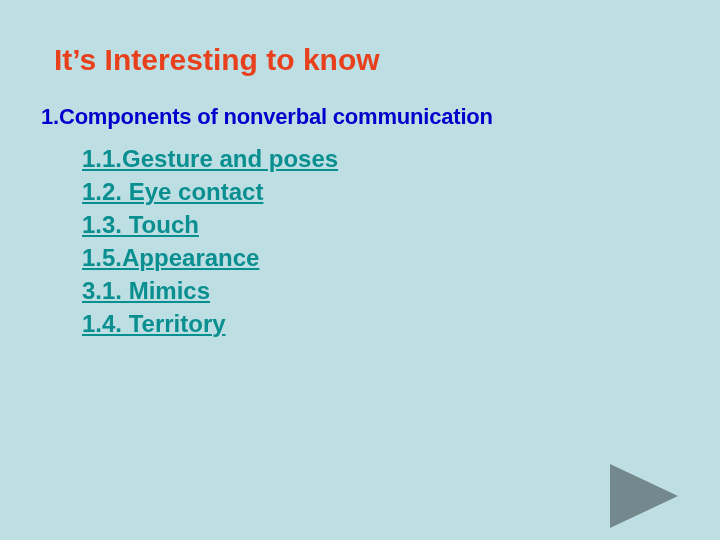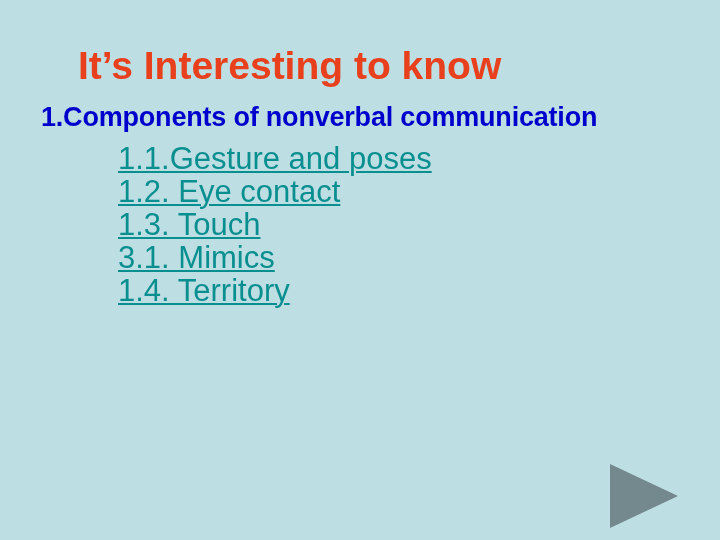--- a/index.html
+++ b/index.html
@@ -19,58 +19,57 @@
     background: #bddee3;
     overflow: hidden;
   }
 
   
   #slide-title {
     position: absolute;
     left: 54px;
     top: 20px;
     width: 620px;
-    font-size: 39px;
+    font-size: 30px;
     font-weight: bold;
     line-height: 40px;
     color: #e8401c;
     letter-spacing: 0px;
     white-space: nowrap;
-    margin-left: 24px;
   }
 
   
   #body-block {
     position: absolute;
     left: 0;
     top: 100px;
     width: 720px;
   }
 
   .level1 {
     margin: 0;
     padding: 0 0 0 41px;
-    font-size: 27px;
+    font-size: 22px;
     font-weight: bold;
     line-height: 34px;
     color: #0000cc;
     white-space: nowrap;
     letter-spacing: -0.2px;
   }
 
   #sublist {
     list-style: none;
     margin: 8px 0 0 0;
     padding: 0;
   }
   #sublist li {
     margin: 0;
-    padding: 0 0 0 118px;
-    font-size: 31px;
-    font-weight: normal;
+    padding: 0 0 0 82px;
+    font-size: 24px;
+    font-weight: bold;
     line-height: 33px;
     color: #0a8f91;
     white-space: nowrap;
   }
   #sublist li span.txt {
     text-decoration: underline;
     text-decoration-thickness: 2px;
     text-underline-offset: 2px;
   }
 
@@ -94,20 +93,21 @@
   <h1 id="slide-title">It’s Interesting to know</h1>
 
   <div id="body-block">
 
     <p class="level1">1.Components of nonverbal communication</p>
 
     <ul id="sublist">
       <li><span class="txt">1.1.Gesture and poses</span></li>
       <li><span class="txt">1.2. Eye contact</span></li>
       <li><span class="txt">1.3. Touch</span></li>
+      <li><span class="txt">1.5.Appearance</span></li>
       <li><span class="txt">3.1. Mimics</span></li>
       <li><span class="txt">1.4. Territory</span></li>
     </ul>
 
   </div>
 
   <div id="advance-triangle"></div>
 
 </div>
 

